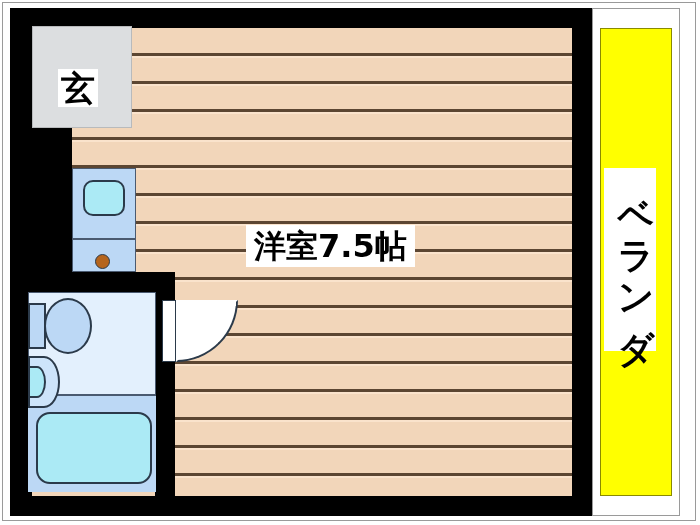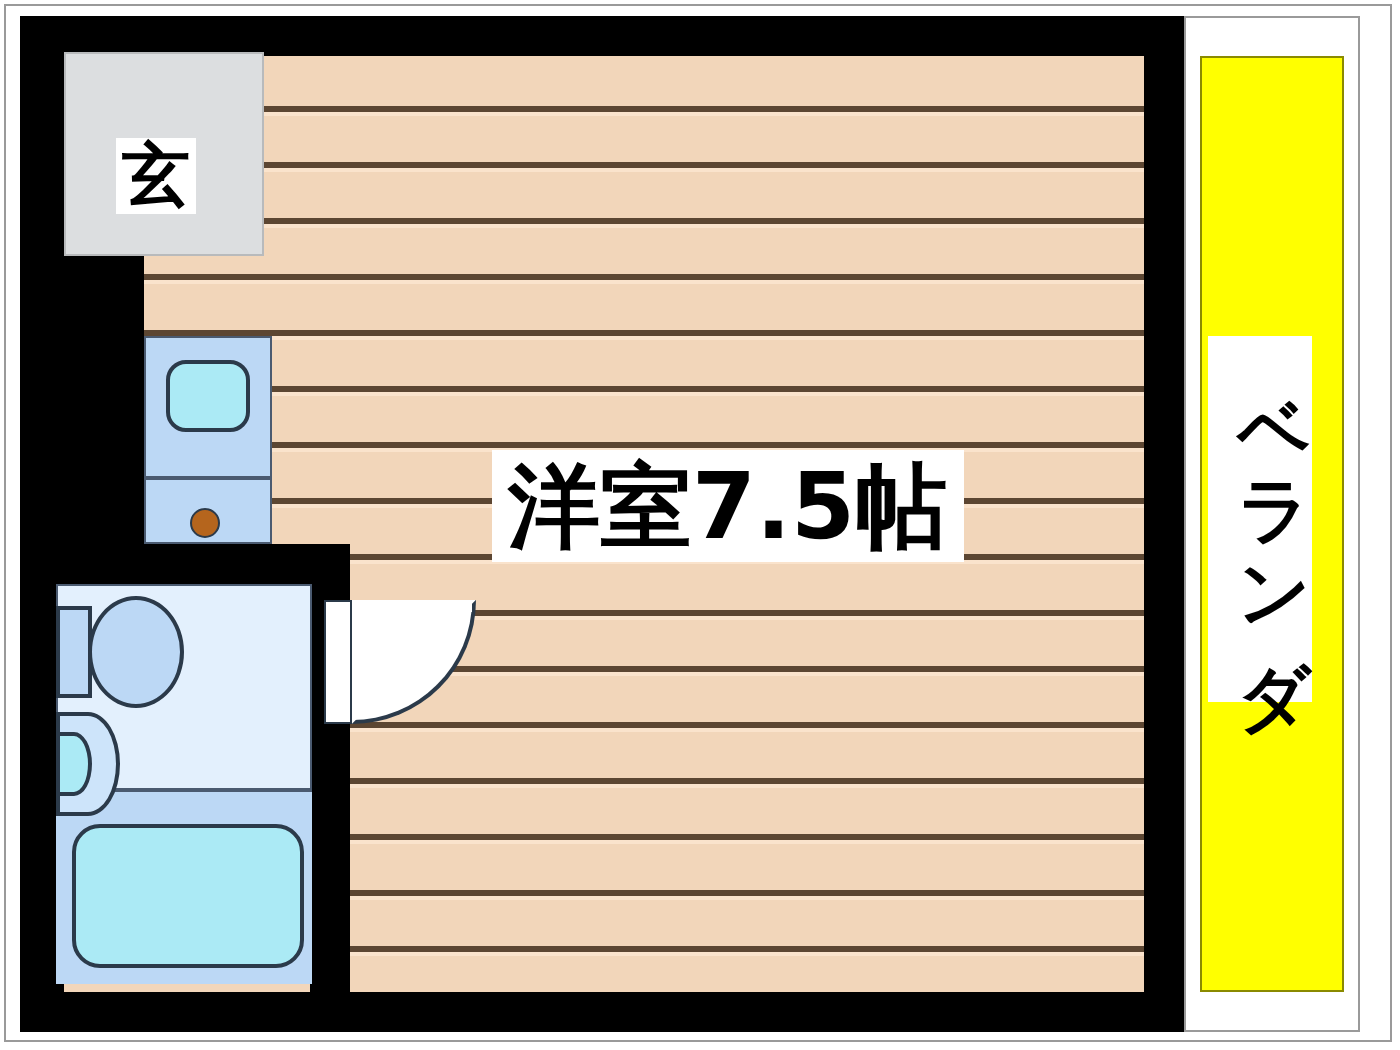--- a/index.html
+++ b/index.html
@@ -182,21 +182,21 @@
     font-weight: bold;
     line-height: 1;
     text-align: center;
     white-space: nowrap;
   }
   .label-genkan {
     font-size: 34px;
     padding: 2px 3px;
   }
   .label-room {
-    font-size: 46px;
+    font-size: 32px;
     padding: 5px 8px;
     letter-spacing: 0px;
   }
   .label-veranda {
     font-size: 36px;
     padding: 6px 2px;
     writing-mode: vertical-rl;
     text-orientation: upright;
     letter-spacing: 2px;
     line-height: 1.0;

